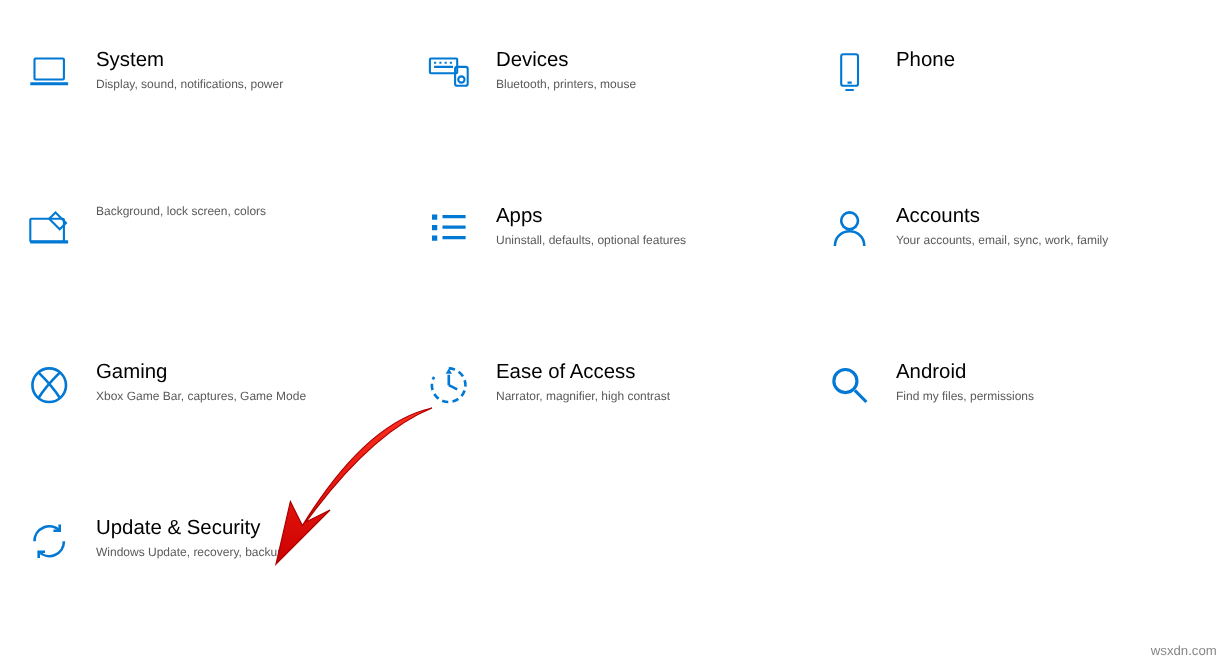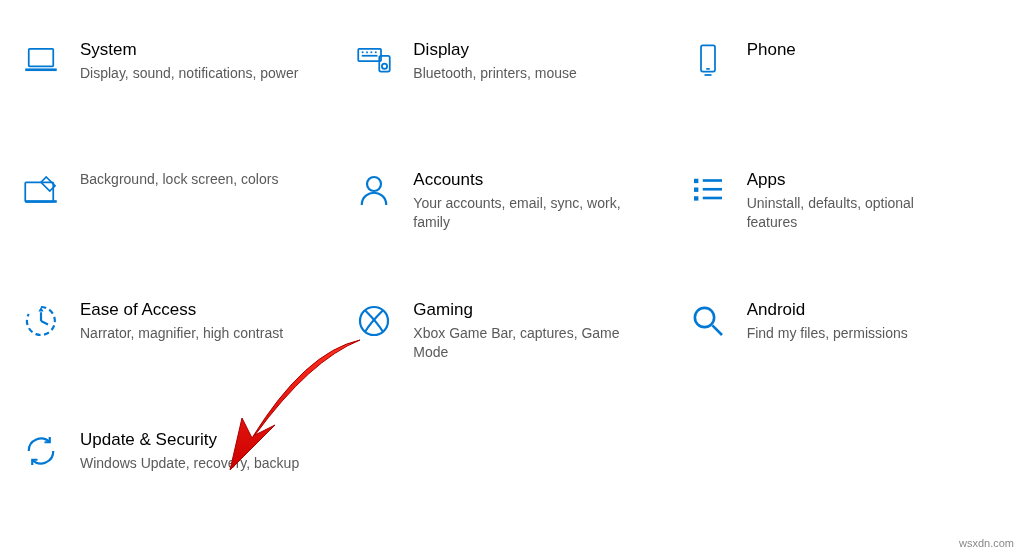--- a/index.html
+++ b/index.html
@@ -38,21 +38,21 @@
       flex-direction: column;
       gap: 4px;
       padding-top: 0px;
     }
     .tile-title {
       font-size: 17px;
       color: #000000;
       font-weight: 400;
     }
     .tile-desc {
-      font-size: 14px;
+      font-size: 10px;
       color: #5a5a5a;
       line-height: 1.35;
       max-width: 220px;
     }
     .watermark {
       position: absolute;
       bottom: 6px;
       right: 10px;
       font-size: 11px;
       color: #888;
@@ -91,21 +91,21 @@
         <line x1="10" y1="14" x2="12" y2="14"></line>
           <line x1="15" y1="14" x2="17" y2="14"></line>
           <line x1="20" y1="14" x2="22" y2="14"></line>
           <line x1="25" y1="14" x2="27" y2="14"></line>
         <line x1="10" y1="18" x2="28" y2="18"></line>
         <rect x="30" y="18" width="12" height="18" rx="2"></rect>
         <circle cx="36" cy="30" r="3"></circle>
       </svg>
     </div>
     <div class="tile-text">
-      <span class="tile-title">Display</span>
+      <span class="tile-title">Devices</span>
       <span class="tile-desc">Bluetooth, printers, mouse</span>
     </div>
   </div>
 
   <div class="tile">
     <div class="tile-icon">
       <svg viewBox="0 0 48 48" width="42" height="42" fill="none" stroke="#0078d4" stroke-width="2">
         <rect x="16" y="6" width="16" height="30" rx="2"></rect>
         <line x1="22" y1="33" x2="26" y2="33"></line>
         <line x1="20" y1="40" x2="28" y2="40"></line>
@@ -119,33 +119,20 @@
   <div class="tile">
     <div class="tile-icon">
       <svg viewBox="0 0 48 48" width="42" height="42" fill="none" stroke="#0078d4" stroke-width="2">
         <rect x="6" y="14" width="32" height="22" rx="1"></rect>
         <path d="M30 8 l10 10 -6 6 -10 -10 z"></path>
         <line x1="6" y1="36" x2="42" y2="36" stroke-width="3"></line>
       </svg>
     </div>
     <div class="tile-text">
       <span class="tile-desc">Background, lock screen, colors</span>
-    </div>
-  </div>
-
-  <div class="tile">
-    <div class="tile-icon">
-      <svg viewBox="0 0 48 48" width="42" height="42" fill="none" stroke="#0078d4" stroke-width="2.5">
-        <circle cx="24" cy="16" r="8"></circle>
-        <path d="M10 40 c0 -10 8 -14 14 -14 s14 4 14 14"></path>
-      </svg>
-    </div>
-    <div class="tile-text">
-      <span class="tile-title">Accounts</span>
-      <span class="tile-desc">Your accounts, email, sync, work, family</span>
     </div>
   </div>
 
   <div class="tile">
     <div class="tile-icon">
       <svg viewBox="0 0 48 48" width="42" height="42" fill="none" stroke="#0078d4" stroke-width="3">
         <rect x="8" y="10" width="5" height="5" fill="#0078d4" stroke="none"></rect>
         <line x1="18" y1="12" x2="40" y2="12"></line>
         <rect x="8" y="20" width="5" height="5" fill="#0078d4" stroke="none"></rect>
         <line x1="18" y1="22" x2="40" y2="22"></line>
@@ -155,43 +142,56 @@
     </div>
     <div class="tile-text">
       <span class="tile-title">Apps</span>
       <span class="tile-desc">Uninstall, defaults, optional features</span>
     </div>
   </div>
 
   <div class="tile">
     <div class="tile-icon">
       <svg viewBox="0 0 48 48" width="42" height="42" fill="none" stroke="#0078d4" stroke-width="2.5">
+        <circle cx="24" cy="16" r="8"></circle>
+        <path d="M10 40 c0 -10 8 -14 14 -14 s14 4 14 14"></path>
+      </svg>
+    </div>
+    <div class="tile-text">
+      <span class="tile-title">Accounts</span>
+      <span class="tile-desc">Your accounts, email, sync, work, family</span>
+    </div>
+  </div>
+
+  <div class="tile">
+    <div class="tile-icon">
+      <svg viewBox="0 0 48 48" width="42" height="42" fill="none" stroke="#0078d4" stroke-width="2.5">
+        <circle cx="24" cy="24" r="16"></circle>
+        <path d="M14 12 C20 18 28 26 34 36"></path>
+        <path d="M34 12 C28 18 20 26 14 36"></path>
+      </svg>
+    </div>
+    <div class="tile-text">
+      <span class="tile-title">Gaming</span>
+      <span class="tile-desc">Xbox Game Bar, captures, Game Mode</span>
+    </div>
+  </div>
+
+  <div class="tile">
+    <div class="tile-icon">
+      <svg viewBox="0 0 48 48" width="42" height="42" fill="none" stroke="#0078d4" stroke-width="2.5">
         <path d="M24 8 A16 16 0 1 1 10 16" stroke-dasharray="6 4"></path>
         <path d="M24 8 l-3 5 l6 0 z" fill="#0078d4" stroke="none"></path>
         <line x1="24" y1="24" x2="24" y2="14"></line>
         <line x1="24" y1="24" x2="32" y2="28"></line>
       </svg>
     </div>
     <div class="tile-text">
       <span class="tile-title">Ease of Access</span>
       <span class="tile-desc">Narrator, magnifier, high contrast</span>
-    </div>
-  </div>
-
-  <div class="tile">
-    <div class="tile-icon">
-      <svg viewBox="0 0 48 48" width="42" height="42" fill="none" stroke="#0078d4" stroke-width="2.5">
-        <circle cx="24" cy="24" r="16"></circle>
-        <path d="M14 12 C20 18 28 26 34 36"></path>
-        <path d="M34 12 C28 18 20 26 14 36"></path>
-      </svg>
-    </div>
-    <div class="tile-text">
-      <span class="tile-title">Gaming</span>
-      <span class="tile-desc">Xbox Game Bar, captures, Game Mode</span>
     </div>
   </div>
 
   <div class="tile">
     <div class="tile-icon">
       <svg viewBox="0 0 48 48" width="42" height="42" fill="none" stroke="#0078d4" stroke-width="3">
         <circle cx="20" cy="20" r="11"></circle>
         <line x1="29" y1="29" x2="40" y2="40"></line>
       </svg>
     </div>

